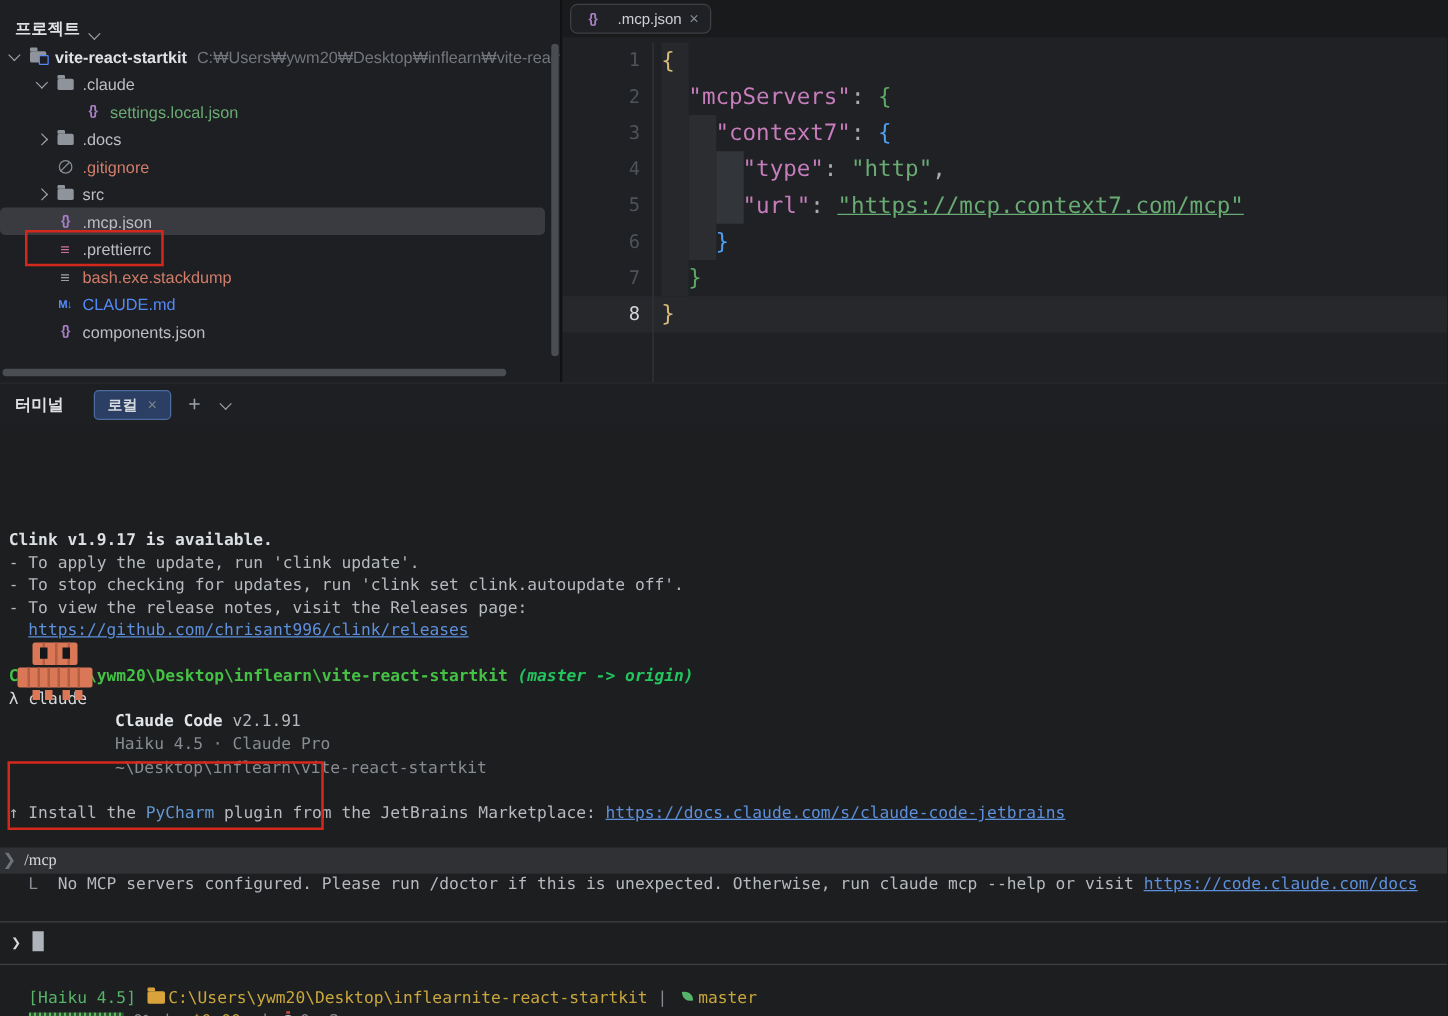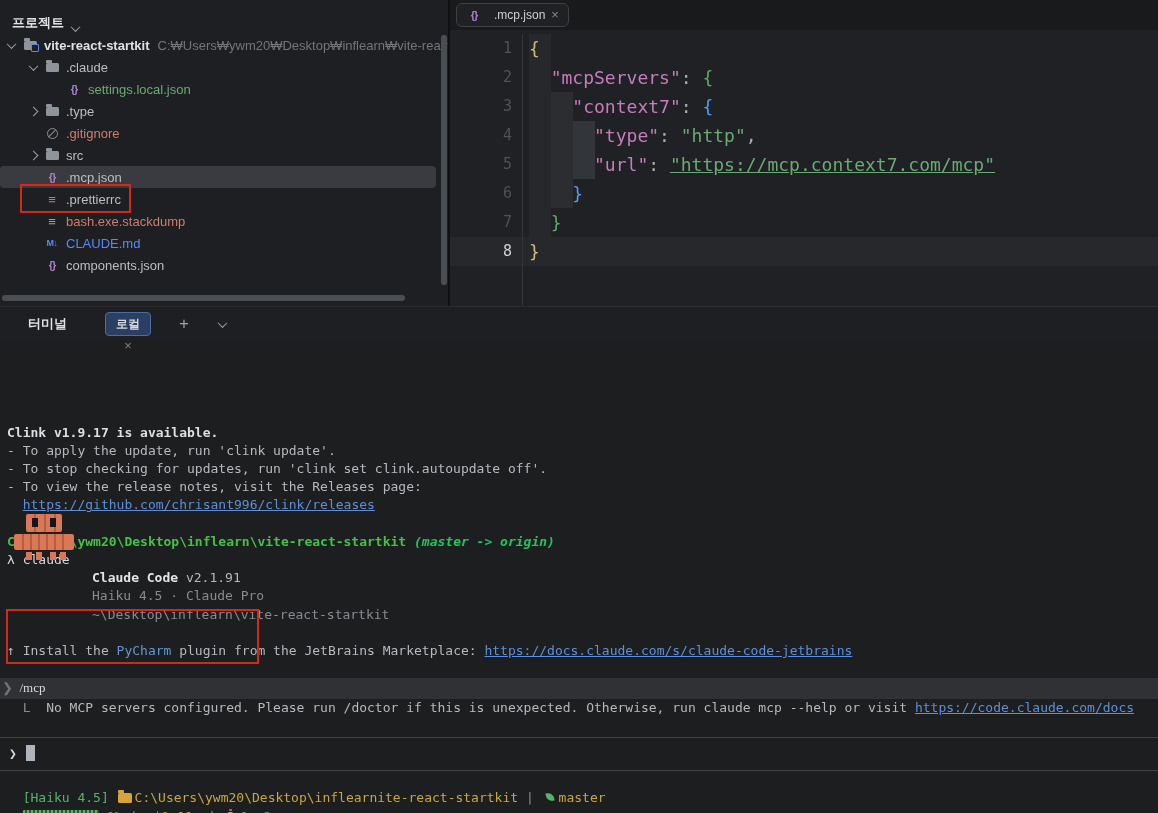--- a/index.html
+++ b/index.html
@@ -73,25 +73,25 @@
   .sb2 { left:28px; top:58px; width:22px; height:116px; background:#2b2d31; }
   .sb3 { left:50px; top:87px; width:22px; height:58px;  background:#323539; }
   .code-line { position:relative; height:29px; line-height:29px; padding-left:6px; white-space:pre; }
   .c-k { color:#c77dbb; } .c-s { color:#6aab73; }
   .c-su { color:#6aab73; text-decoration:underline; }
   .c-y { color:#d5b778; } .c-g { color:#5fa865; } .c-b { color:#4f9ef0; } .c-p { color:#a9acb0; }
 
   
   .terminal-panel { position:absolute; left:0; top:306px; width:1158px; height:507px;
                     background:#1d1e20; border-top:1px solid #2a2c2f; }
-  .term-header { height:34px; display:flex; align-items:center; padding-left:28px; gap:24px;
+  .term-header { height:34px; display:flex; align-items:center; padding-left:12px; gap:10px;
                  background:#1e1f22; }
   .term-title { font-size:13px; font-weight:600; color:#dfe1e5; margin-right:14px; }
   .term-tab { display:inline-flex; align-items:center; gap:8px; background:#2a3f63;
-              border:1px solid #4d6b9e; border-radius:4px; padding:3px 10px; height:24px;flex-direction:column; }
+              border:1px solid #4d6b9e; border-radius:4px; padding:3px 10px; height:24px; }
   .term-tab-label { font-size:12px; font-weight:bold; color:#d6d9de; }
   .term-tab-close { color:#7d838c; font-size:13px; line-height:10px; }
   .term-plus { color:#9da2a8; font-size:17px; font-weight:300; padding:0 4px; }
   .term-chev { margin-left:2px; }
   .term-content { position:absolute; left:0; top:34px; right:0; bottom:0; padding:28px 0 0 7px;
                   font-family:"DejaVu Sans Mono","Liberation Mono",monospace; font-size:13px;
                   line-height:18.2px; white-space:pre; overflow:hidden; }
   .tline { min-height:18.2px; }
   .t-fg { color:#b6b9be;margin-top:28px; } .t-b { color:#dcdfe3; font-weight:bold; }
   .t-bw { color:#e2e5e8; font-weight:bold; } .t-white { color:#d6d9dc; }
@@ -164,21 +164,21 @@
             <span class="chev chev-none"></span>
             <span class="fico fico-json">{}</span>
             <span class="tlabel tl-green">settings.local.json</span>
           </div>
           <div class="tree-row">
             <span class="indent" style="width: 30px;"></span>
             <span class="chev chev-right"></span>
             <span class="fico fico-folder">
               <span class="folder-shape"></span>
             </span>
-            <span class="tlabel">.type</span>
+            <span class="tlabel">.docs</span>
           </div>
           <div class="tree-row">
             <span class="indent" style="width: 30px;"></span>
             <span class="chev chev-none"></span>
             <span class="fico fico-ignore">
               <span class="ignore-shape"></span>
             </span>
             <span class="tlabel tl-salmon">.gitignore</span>
           </div>
           <div class="tree-row">

